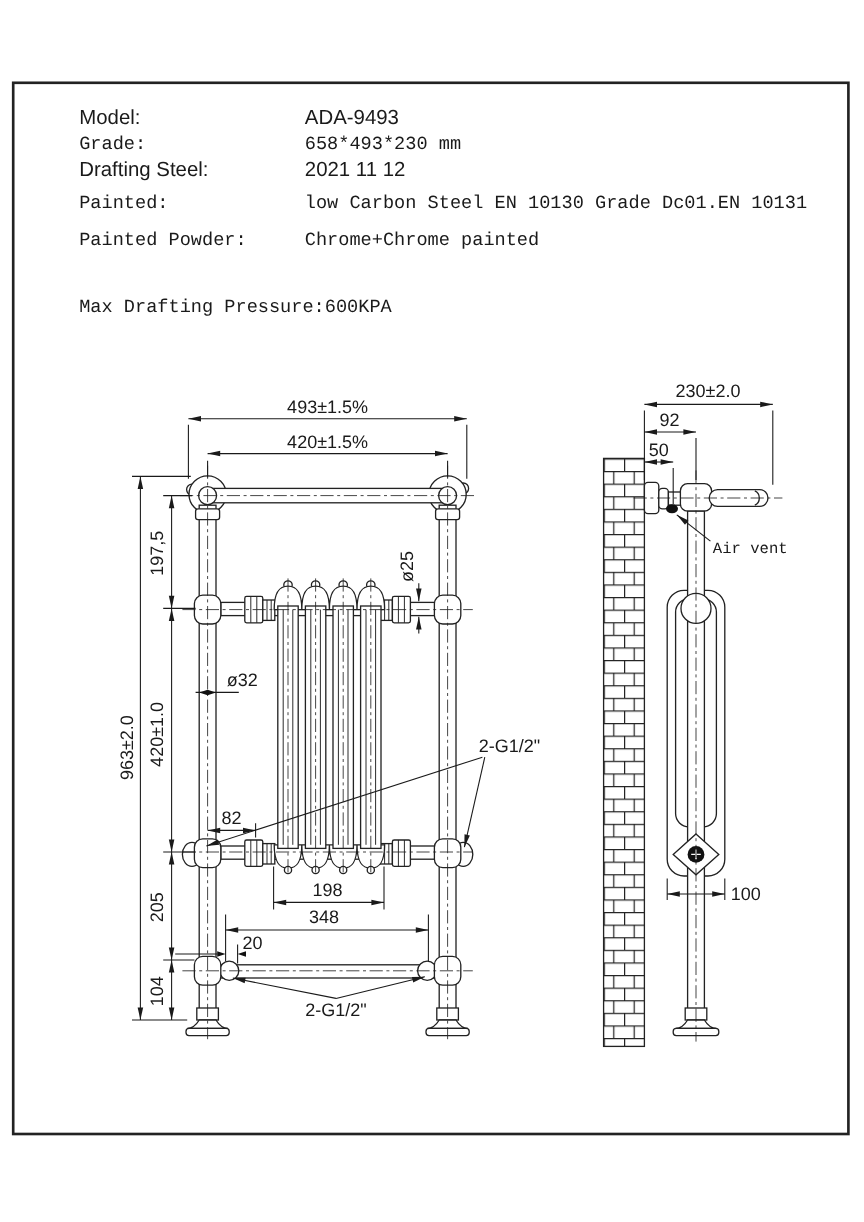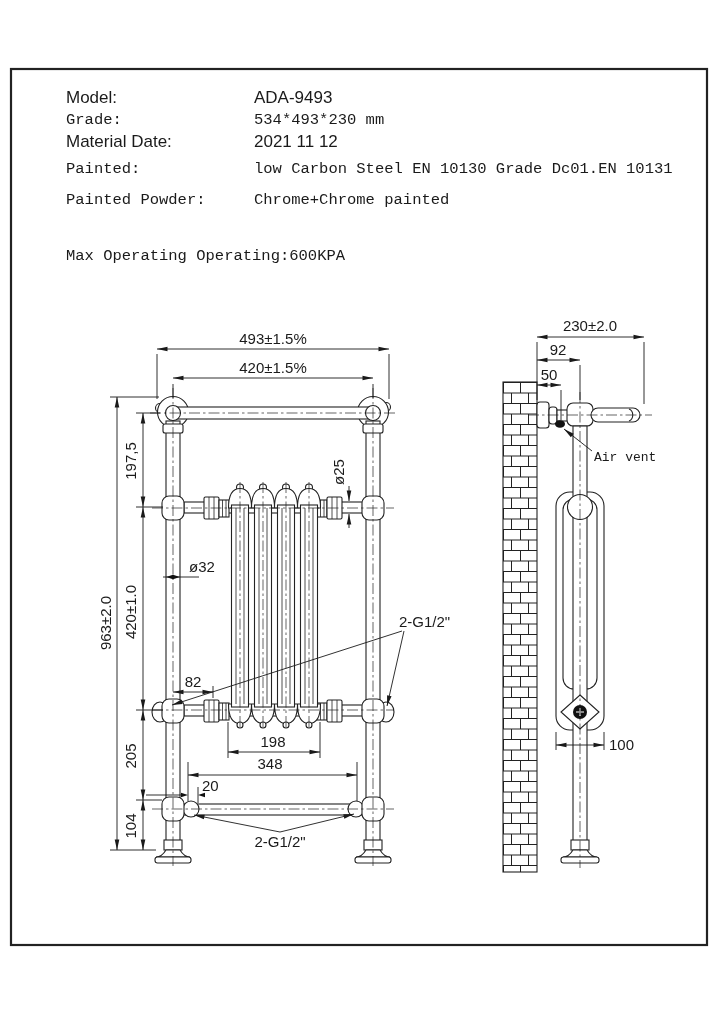--- a/index.html
+++ b/index.html
@@ -231,29 +231,29 @@
         <text class="dmono" x="594" y="461">Air vent</text>
       </g>
     </g>
   </svg>
 
   <div class="specs">
     <div class="row sans" style="top:88px">
       <span class="lbl">Model:</span><span class="val">ADA-9493</span>
     </div>
     <div class="row mono" style="top:111px">
-      <span class="lbl">Grade:</span><span class="val">534*493*230 mm</span>
+      <span class="lbl">Grade:</span><span class="val">658*493*230 mm</span>
     </div>
     <div class="row sans" style="top:132px">
-      <span class="lbl">Material Date:</span><span class="val">2021 11 12</span>
+      <span class="lbl">Drafting Steel:</span><span class="val">2021 11 12</span>
     </div>
     <div class="row mono" style="top:160px">
       <span class="lbl">Painted:</span><span class="val">low Carbon Steel  EN 10130 Grade Dc01.EN 10131</span>
     </div>
     <div class="row mono" style="top:191px">
       <span class="lbl">Painted Powder:</span><span class="val">Chrome+Chrome painted</span>
     </div>
     <div class="row mono" style="top:247px">
-      <span class="lbl">Max Operating Operating:</span><span class="val">600KPA</span>
+      <span class="lbl">Max Drafting Pressure:</span><span class="val">600KPA</span>
     </div>
   </div>
 
 </div>
 
 </body></html>

